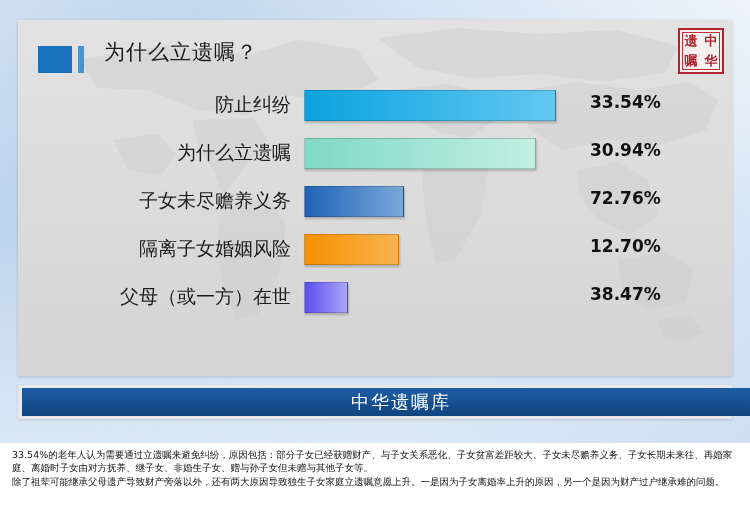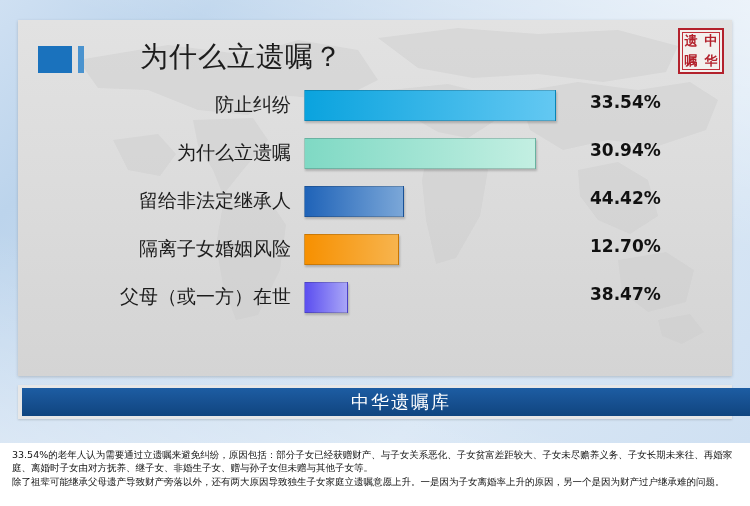--- a/index.html
+++ b/index.html
@@ -25,24 +25,23 @@
     overflow:hidden;
   }
   
   .worldmap{position:absolute;left:0;top:0;width:714px;height:356px;opacity:0.55;pointer-events:none;}
   .worldmap svg{display:block;}
 
   .accent-block{position:absolute;left:20px;top:26px;width:34px;height:27px;background:#1a72bd;}
   .accent-bar{position:absolute;left:60px;top:26px;width:6px;height:27px;background:#4a93cf;}
   .slide-title{
     position:absolute;left:86px;top:18px;
-    font-size:28px;color:#1c1c1c;letter-spacing:1px;
+    font-size:21px;color:#1c1c1c;letter-spacing:1px;
     font-family:"DejaVu Sans","Liberation Sans",sans-serif;
     white-space:nowrap;
-    margin-left:36px;
   }
 
   .logo{
     position:absolute;right:8px;top:8px;width:46px;height:46px;
     background:#f3f0ee;border:2px solid #b3212c;
     box-shadow:inset 0 0 0 2px #f3f0ee, inset 0 0 0 3px #c0303a;
     display:flex;flex-wrap:wrap;align-content:center;justify-content:center;
     padding:1px;box-sizing:border-box;
   }
   .logo span{
@@ -133,23 +132,23 @@
         <div class="row-value">33.54%</div>
       </div>
 
       <div class="row">
         <div class="row-label">为什么立遗嘱</div>
         <div class="bar" id="bar1" style="width: 232.05px; background: linear-gradient(90deg, rgb(127, 217, 196) 0%, rgb(195, 239, 226) 100%);"></div>
         <div class="row-value">30.94%</div>
       </div>
 
       <div class="row">
-        <div class="row-label">留给非法定继承人</div>
+        <div class="row-label">子女未尽赡养义务</div>
         <div class="bar" id="bar2" style="width: 99.9px; background: linear-gradient(90deg, rgb(31, 99, 184) 0%, rgb(123, 167, 216) 100%);"></div>
-        <div class="row-value">44.42%</div>
+        <div class="row-value">72.76%</div>
       </div>
 
       <div class="row">
         <div class="row-label">隔离子女婚姻风险</div>
         <div class="bar" id="bar3" style="width: 95.25px; background: linear-gradient(90deg, rgb(247, 144, 0) 0%, rgb(247, 180, 78) 100%);"></div>
         <div class="row-value">12.70%</div>
       </div>
 
       <div class="row">
         <div class="row-label">父母（或一方）在世</div>

